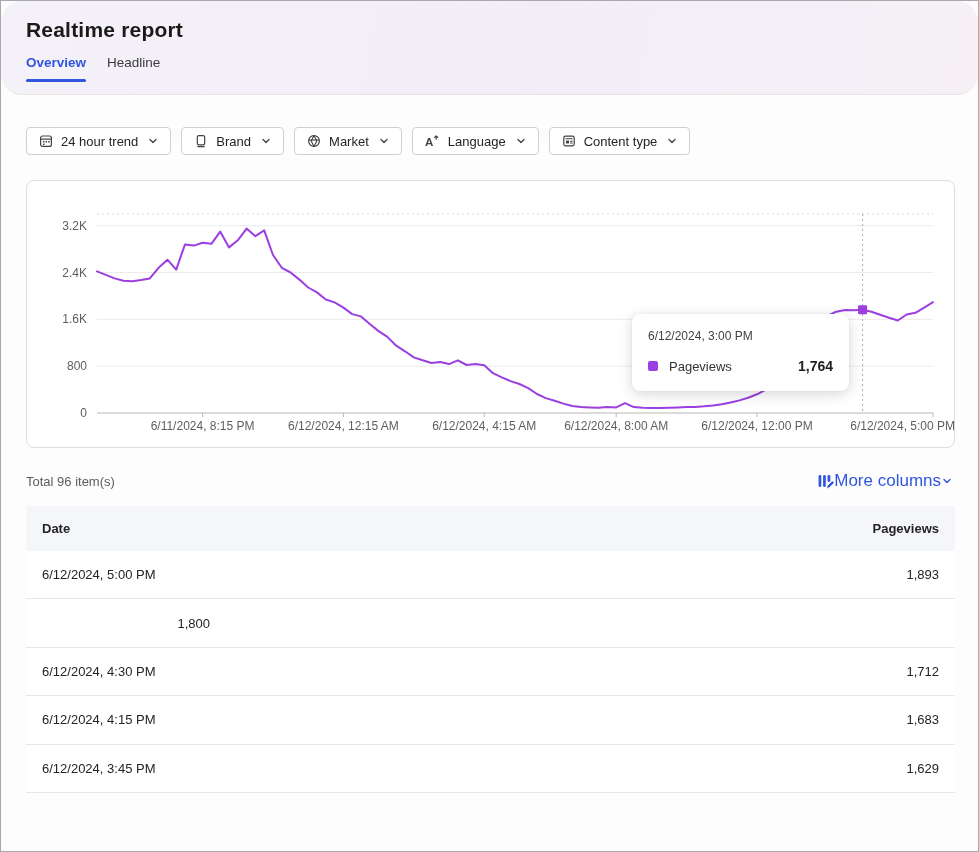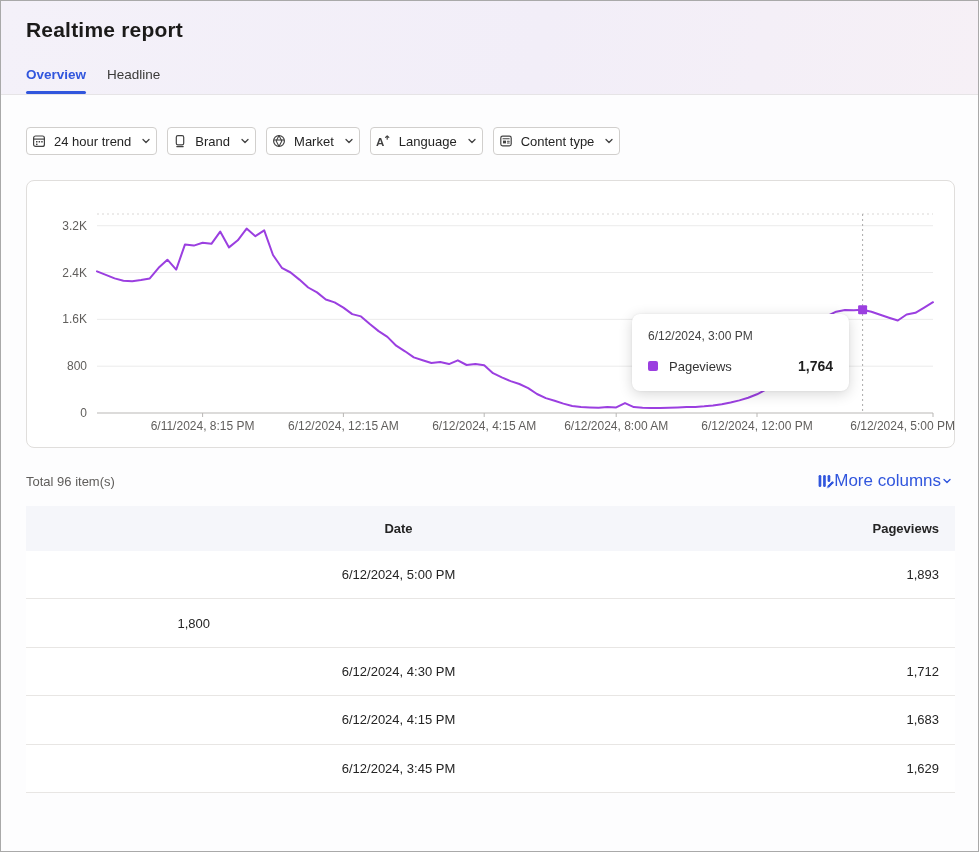--- a/index.html
+++ b/index.html
@@ -7,37 +7,38 @@
   body { font-family: "Liberation Sans", sans-serif; }
   #page {
     position: relative; width: 979px; height: 852px;
     background: #fdfdfe; border: 1px solid #a9a9a9; overflow: hidden;
   }
   
   #header {
     position: relative; height: 94px;
     background: linear-gradient(100deg, #f4f1f9 0%, #f2eef8 55%, #f6f0f6 100%);
     border-bottom: 1px solid #e6e4e6;
+    border-radius: 21px;
   }
   #page-title {
     position: absolute; left: 25px; top: 17px;
     font-size: 21px; font-weight: 700; color: #1b1a19; letter-spacing: .2px;
   }
-  #tabs { position: absolute; left: 25px; bottom: 0; display: flex; gap: 21px; }
+  #tabs { position: absolute; left: 25px; bottom: 12px; display: flex; gap: 21px; }
   .tab { position: relative; padding: 0 0 12px 0; font-size: 13.5px; color: #3b3a39; cursor: pointer; }
   .tab.active { color: #3156dd; font-weight: 700; }
   .tab.active .tab-underline {
     position: absolute; left: 0; right: 0; bottom: 0; height: 3px;
     background: #3156dd; border-radius: 2px;
   }
   
   #filters { display: flex; gap: 10px; margin: 32px 0 0 25px; }
   .filter-btn {
     display: inline-flex; align-items: center; gap: 7px;
-    height: 28px; padding: 0 4px;
+    height: 28px; padding: 0 11px;
     background: #fff; border: 1px solid #d1cfcd; border-radius: 4px;
     font-size: 13px; color: #242424; cursor: pointer;
   }
   .filter-btn svg { display: block; }
   .chev { margin-left: 2px; }
   
   #chart-card {
     position: relative; width: 929px; height: 268px;
     margin: 25px 0 0 25px;
     background: #fff; border: 1px solid #e0dedc; border-radius: 8px;
@@ -65,21 +66,21 @@
   #more-columns {
     margin-left: auto; display: inline-flex; align-items: center; 
     font-size: 17px; color: #3156dd; cursor: pointer; text-align: center;
   }
   
   #table { margin: 15px 0 0 25px; width: 929px; font-size: 13px; }
   #table-head {
     display: flex; align-items: center; height: 45px;
     background: #f5f6fa; font-weight: 700; color: #242424;
   }
-  .col-date { padding-left: 16px; flex: 1; text-align: center; }
+  .col-date { padding-left: 16px; flex: 1; text-align: left; }
   .col-views { padding-right: 16px; width: 200px; text-align: right; }
   .table-row {
     display: flex; align-items: center; height: 48.4px;
     background: #fff; border-bottom: 1px solid #e8e6e4; color: #242424;
   }
 </style>
 </head>
 <body>
 
 <div id="page">

